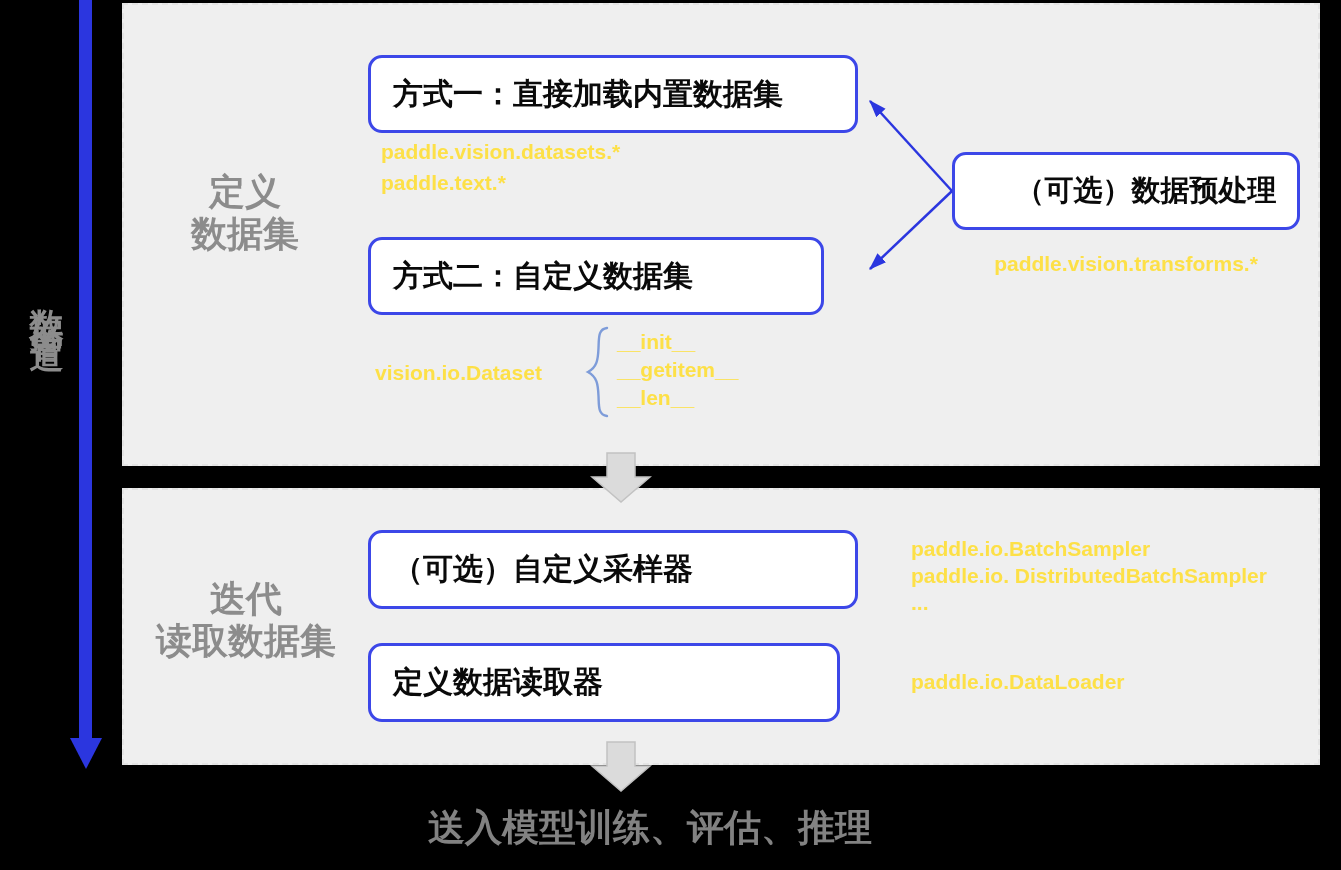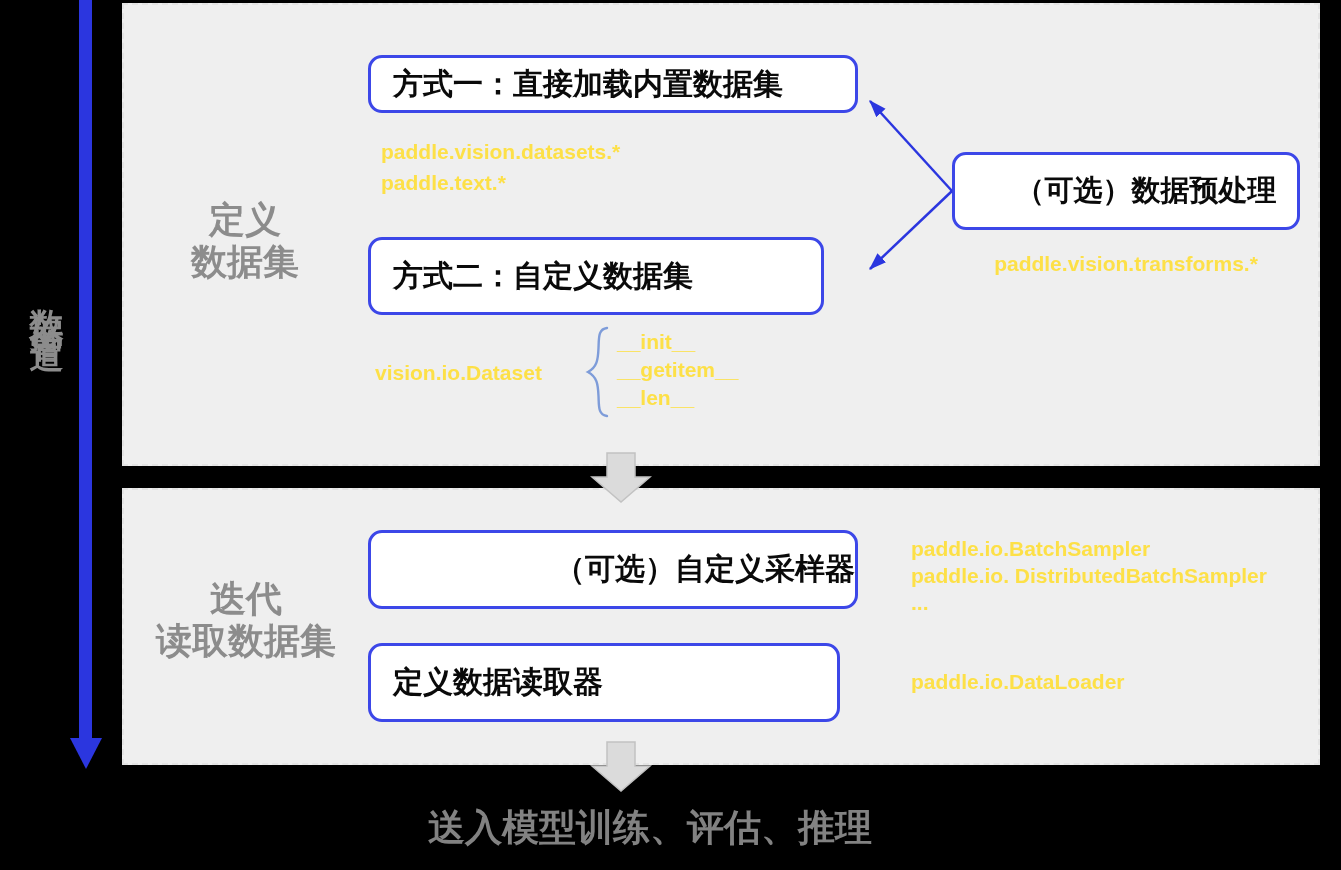--- a/index.html
+++ b/index.html
@@ -61,26 +61,26 @@
 
 <div class="svgabs" style="left:79px; top:0px; width:13px; height:740px; background:#2b36df;"></div>
 <div class="svgabs" style="left:70px; top:738px; width:0; height:0;
      border-left:16px solid transparent; border-right:16px solid transparent; border-top:31px solid #2b36df;"></div>
 <div class="vlabel" style="left:24px; top:282px;">数据管道</div>
 
 <div class="panel" style="left:122px; top:3px; width:1198px; height:463px;"></div>
 
 <div class="panel" style="left:122px; top:488px; width:1198px; height:277px;"></div>
 
-<div class="sidelabel" style="left:145px; top:199px; width:200px;">
+<div class="sidelabel" style="left:145px; top:171px; width:200px;">
   <span>定义</span>
   <span>数据集</span>
 </div>
 
-<div class="box left-pad" style="left:368px; top:55px; width:490px; height:58px;">
+<div class="box left-pad" style="left:368px; top:55px; width:490px; height:78px;">
   <span>方式一：直接加载内置数据集</span>
 </div>
 
 <div class="code" style="left:381px; top:140px;">paddle.vision.datasets.*</div>
 <div class="code" style="left:381px; top:171px;">paddle.text.*</div>
 
 <div class="box left-pad" style="left:368px; top:237px; width:456px; height:78px;">
   <span>方式二：自定义数据集</span>
 </div>
 
@@ -109,21 +109,21 @@
 
 <svg class="svgabs" style="left:590px; top:452px;" width="62" height="52" viewBox="0 0 62 52">
   <polygon points="17,1 45,1 45,25 60,25 31,50 2,25 17,25" fill="#dbdbdb" stroke="#c2c2c2" stroke-width="1.5"></polygon>
 </svg>
 
 <div class="sidelabel" style="left:146px; top:578px; width:200px;">
   <span>迭代</span>
   <span>读取数据集</span>
 </div>
 
-<div class="box left-pad" style="left:368px; top:530px; width:490px; height:79px;justify-content:flex-end;">
+<div class="box left-pad" style="left:368px; top:530px; width:490px; height:79px;">
   <span>（可选）自定义采样器</span>
 </div>
 <div class="code" style="left:911px; top:537px;">paddle.io.BatchSampler</div>
 <div class="code" style="left:911px; top:564px;">paddle.io. DistributedBatchSampler</div>
 <div class="code" style="left:911px; top:591px;">...</div>
 
 <div class="box left-pad" style="left:368px; top:643px; width:472px; height:79px;">
   <span>定义数据读取器</span>
 </div>
 <div class="code" style="left:911px; top:670px;">paddle.io.DataLoader</div>

